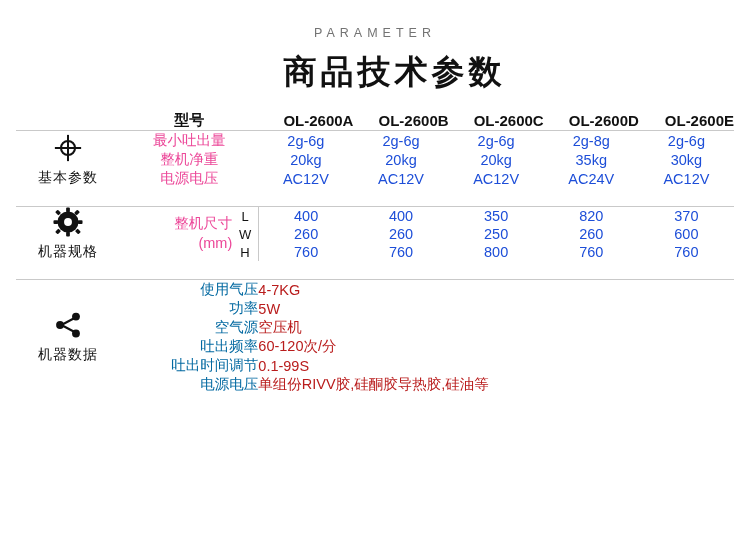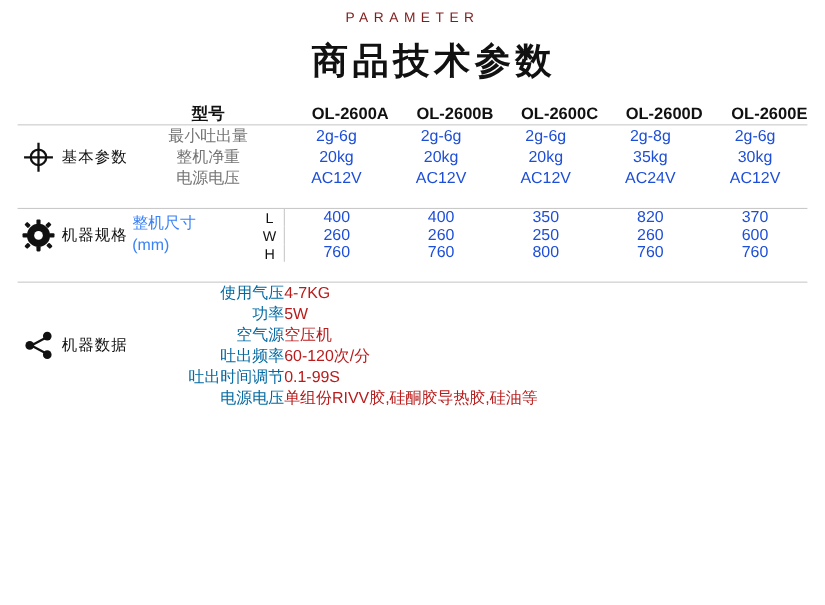--- a/index.html
+++ b/index.html
@@ -17,22 +17,22 @@
   .page {
     position: relative;
     width: 750px;
     height: 550px;
     box-sizing: border-box;
   }
   .eyebrow {
     text-align: center;
     font-size: 12.5px;
     letter-spacing: 5px;
-    color: #7f1d1d;
-    padding-top: 9px;
+    color: #737373;
+    padding-top: 26px;
   }
   .title {
     text-align: center;
     font-size: 33px;
     font-weight: bold;
     letter-spacing: 4px;
     color: #111111;
     margin-top: 10px;
     padding-left: 39px;
   }
@@ -80,21 +80,21 @@
   }
 
   .group-gap td { height: 18px; }
 
   .icon-cell {
     text-align: center;
     vertical-align: middle;
   }
   .icon-wrap {
     display: flex;
-    flex-direction: row;
+    flex-direction: column;
     align-items: center;
     justify-content: center;
     gap: 6px;
   }
   .icon-glyph {
     width: 30px;
     height: 30px;
     display: block;
   }
   .icon-text {
@@ -107,21 +107,21 @@
   .rlabel {
     text-align: right;
     font-size: 14.5px;
     color: #0369a1;
     padding: 5px 8px 5px 0;
     white-space: nowrap;
   }
   .rlabel-c {
     text-align: center;
     font-size: 14.5px;
-    color: #737373;
+    color: #ec4899;
     padding: 5px 0;
     white-space: nowrap;
   }
   .sub {
     text-align: center;
     font-size: 13px;
     color: #111;
     padding: 4px 0;
   }
   .val {
@@ -132,24 +132,24 @@
     white-space: nowrap;
   }
   .val-left {
     text-align: left;
     font-size: 14.5px;
     color: #b91c1c;
     padding: 5px 0 5px 2px;
     white-space: nowrap;
   }
   .dims-label {
-    text-align: left;
+    text-align: right;
     font-size: 14.5px;
     line-height: 1.35;
-    color: #3b82f6;
+    color: #ec4899;
     padding-right: 8px;
   }
   .vsep {
     border-left: 1px solid #c9c9c9;
   }
 </style>
 </head>
 <body>
 
 <div class="page">

